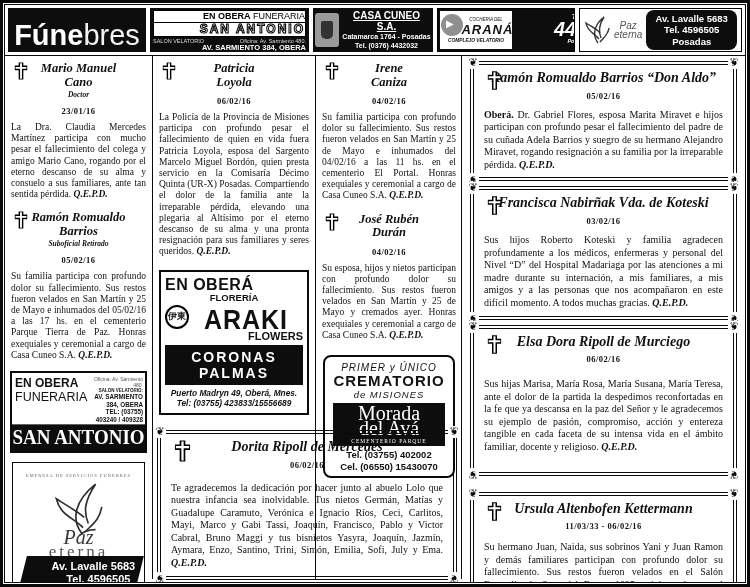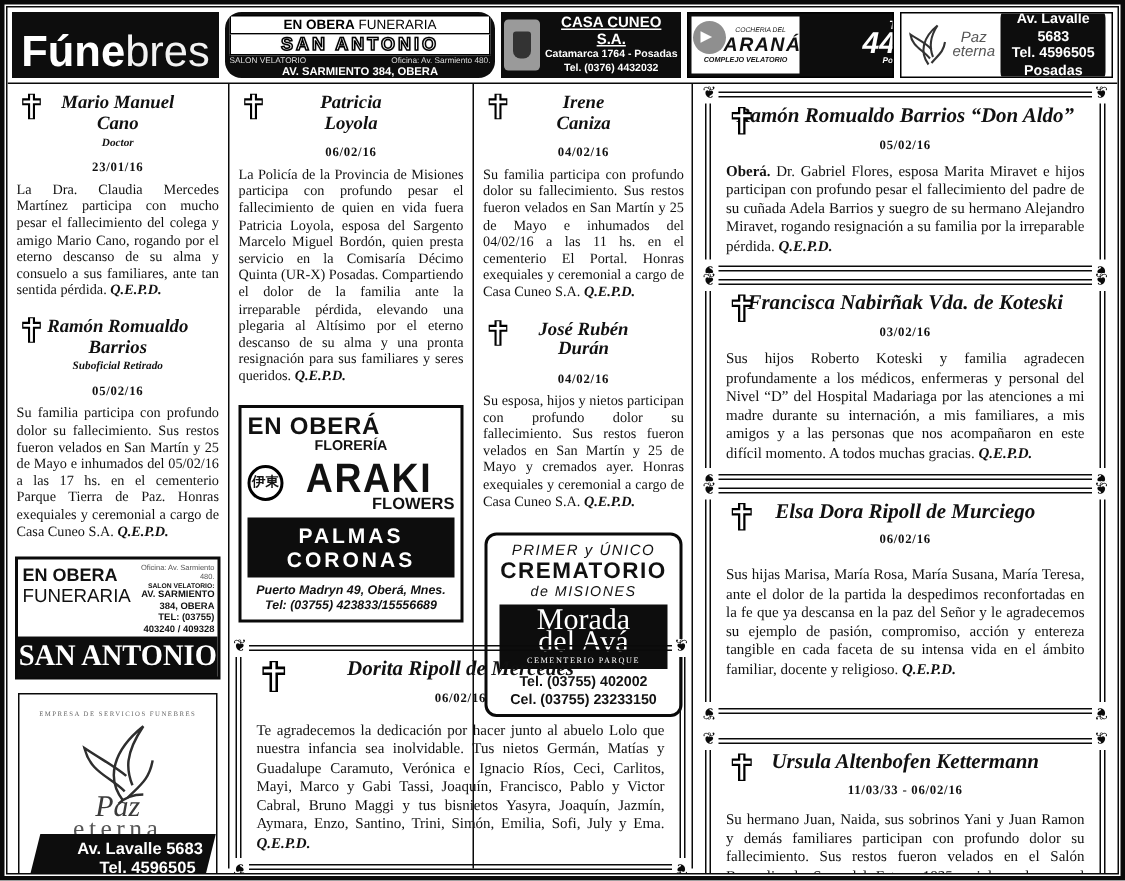--- a/index.html
+++ b/index.html
@@ -13,21 +13,21 @@
 
   
   .masthead { height:51px; border-bottom:1px solid #0a0a0a; display:flex; gap:4px; padding:3px; align-items:stretch; }
   .mast-title { width:138px; background:#0d0d0d; color:#fff; display:flex; align-items:flex-end; justify-content:center;
     font-family:Liberation Sans, sans-serif; font-size:29px; letter-spacing:0; }
   .mast-title .b { font-weight:bold; }
   .mast-title .l { font-weight:normal; color:#f2f2f2; }
 
   .had { font-family:"Liberation Sans", sans-serif; overflow:hidden; }
 
-  .had-sa { width:180px; background:#0d0d0d; color:#fff; padding:2px 3px; text-align:center;border-radius:11px; }
+  .had-sa { width:159px; background:#0d0d0d; color:#fff; padding:2px 3px; text-align:right; }
   .had-sa .bar1 { background:#fff; color:#000; font-size:9px; border:1px solid #000; line-height:11px;}
   .had-sa .bar1 .b { font-weight:bold; }
   .had-sa .bar2 { background:#fff; color:#fff; font-weight:bold; font-size:12px; line-height:13px; letter-spacing:2px;
      -webkit-text-stroke:1px #000; text-shadow:0 0 1px #000; border:1px solid #000; border-top:none;}
   .had-sa .tiny { display:flex; justify-content:space-between; font-size:5.5px; color:#ddd; margin-top:1px;}
   .had-sa .addr { font-weight:bold; font-size:7.5px; line-height:8.5px; }
 
   .had-cc { width:120px; background:#0d0d0d; color:#fff; display:flex; align-items:center; gap:3px; padding:2px; }
   .cc-logo { width:24px; height:34px; background:#9a9a9a; border-radius:3px; display:flex; align-items:center; justify-content:center; }
   .cc-logo .urn { width:12px; height:18px; background:#333; border-radius:2px 2px 5px 5px; }
@@ -97,21 +97,21 @@
   .pz-arc { font-size:4.5px; color:#666; letter-spacing:1px; margin-top:10px; }
   .pz-script { font-family:"Liberation Serif", serif; font-style:italic; color:#3a3a3a; font-size:20px; line-height:14px; margin-top:-14px; }
   .pz-eterna { font-family:"Liberation Serif", serif; color:#555; font-size:17px; letter-spacing:3px; line-height:15px; }
   .pz-band { position:absolute; left:8px; right:6px; bottom:8px; background:#0d0d0d; color:#fff; transform:skewX(-14deg);
      padding:4px 6px; }
   .pz-band .t { transform:skewX(14deg); font-family:"Liberation Sans", sans-serif; font-weight:bold; font-size:11px; line-height:13px; text-align:right; }
 
   .ad-araki { border:2px solid #0a0a0a; margin:12px 5px 0 5px; padding:4px; font-family:"Liberation Sans", sans-serif; }
   .ak-row1 { font-weight:bold; font-size:16px; letter-spacing:0.5px; }
   .ak-row2 { text-align:center; font-weight:bold; font-size:9.5px; margin-top:-2px; }
-  .ak-logo-row { display:flex; align-items:flex-end; margin-top:2px; }
+  .ak-logo-row { display:flex; align-items:flex-start; margin-top:2px; }
   .ak-circle { width:24px; height:24px; border:2px solid #000; border-radius:50%; font-size:9px; font-weight:bold;
      display:flex; align-items:center; justify-content:center; }
   .ak-brand { font-weight:bold; font-size:25px; letter-spacing:1px; transform:scaleY(1.1); flex:1; text-align:center; }
   .ak-flowers { text-align:right; font-weight:bold; font-size:11px; margin-top:-4px; }
   .ak-black { background:#0d0d0d; color:#fff; text-align:center; font-weight:bold; font-size:14px; letter-spacing:2px;
      line-height:16px; padding:4px 0; margin-top:3px; }
   .ak-addr { font-weight:bold; font-style:italic; font-size:8.3px; text-align:center; line-height:10.5px; margin-top:3px; }
 
   .ad-crem { border:2px solid #0a0a0a; border-radius:8px; margin:14px 6px 0 6px; padding:5px 4px 4px 4px; text-align:center; }
   .cr-1 { font-family:"Liberation Sans", sans-serif; font-style:italic; font-size:10px; letter-spacing:1px; }
@@ -279,22 +279,22 @@
 
       <div class="ad-araki">
         <div class="ak-row1">EN OBERÁ</div>
         <div class="ak-row2">FLORERÍA</div>
         <div class="ak-logo-row">
           <div class="ak-circle">伊東</div>
           <div class="ak-brand">ARAKI</div>
         </div>
         <div class="ak-flowers">FLOWERS</div>
         <div class="ak-black">
+          <div>CORONAS</div>
           <div>PALMAS</div>
-          <div>CORONAS</div>
         </div>
         <div class="ak-addr">Puerto Madryn 49, Oberá, Mnes.</div>
         <div class="ak-addr" style="margin-top:0">Tel: (03755) 423833/15556689</div>
       </div>
     </div>
 
     <div class="col" style="left:312px; width:144px;">
 
       <div class="notice">
         <div class="n-head">
@@ -325,21 +325,21 @@
       <div class="ad-crem">
         <div class="cr-1">PRIMER y ÚNICO</div>
         <div class="cr-2">CREMATORIO</div>
         <div class="cr-3">de MISIONES</div>
         <div class="cr-black">
           <div class="cr-brand">Morada</div>
           <div class="cr-brand">del Avá</div>
           <div class="cr-sub">CEMENTERIO PARQUE</div>
         </div>
         <div class="cr-tel">Tel. (03755) 402002</div>
-        <div class="cr-tel">Cel. (03755) 23233150</div>
+        <div class="cr-tel">Cel. (06550) 15430070</div>
       </div>
     </div>
 
     <div class="fancy" style="position:absolute; left:152px; top:374px; width:300px; margin:0;">
       <span class="orn tl">❦</span>
           <span class="orn tr">❦</span>
           <span class="orn bl">❦</span>
           <span class="orn br">❦</span>
       <div class="fancy-in">
         <div class="n-head">

